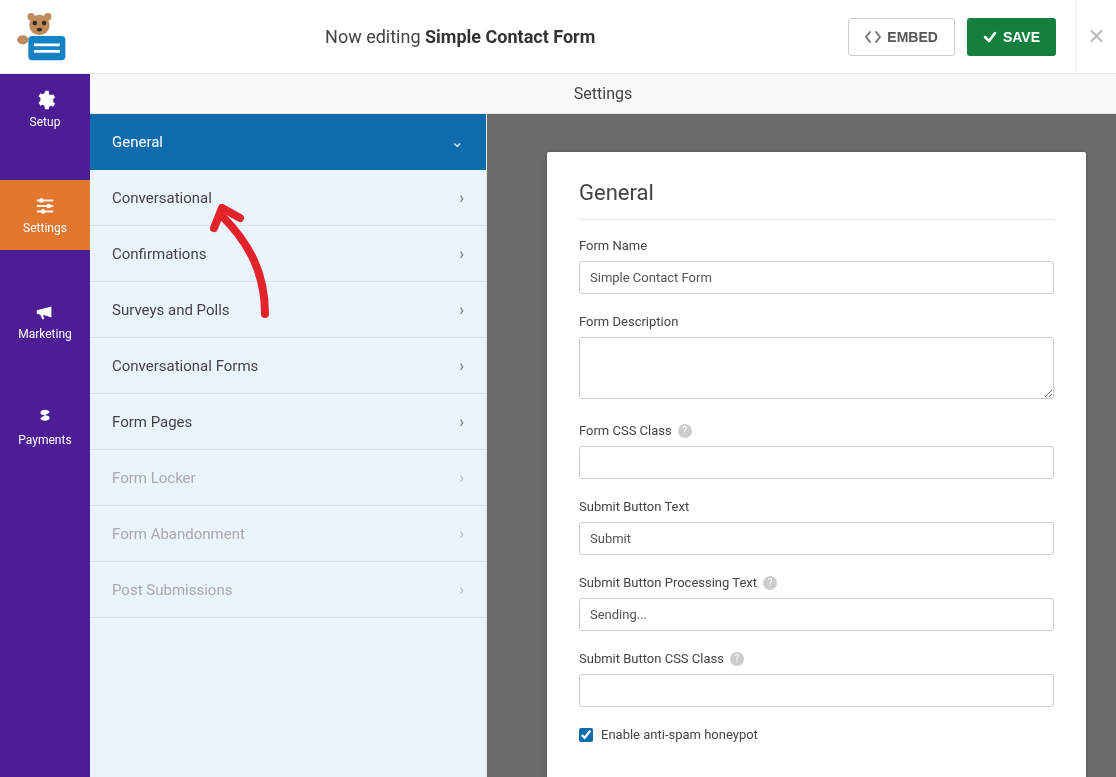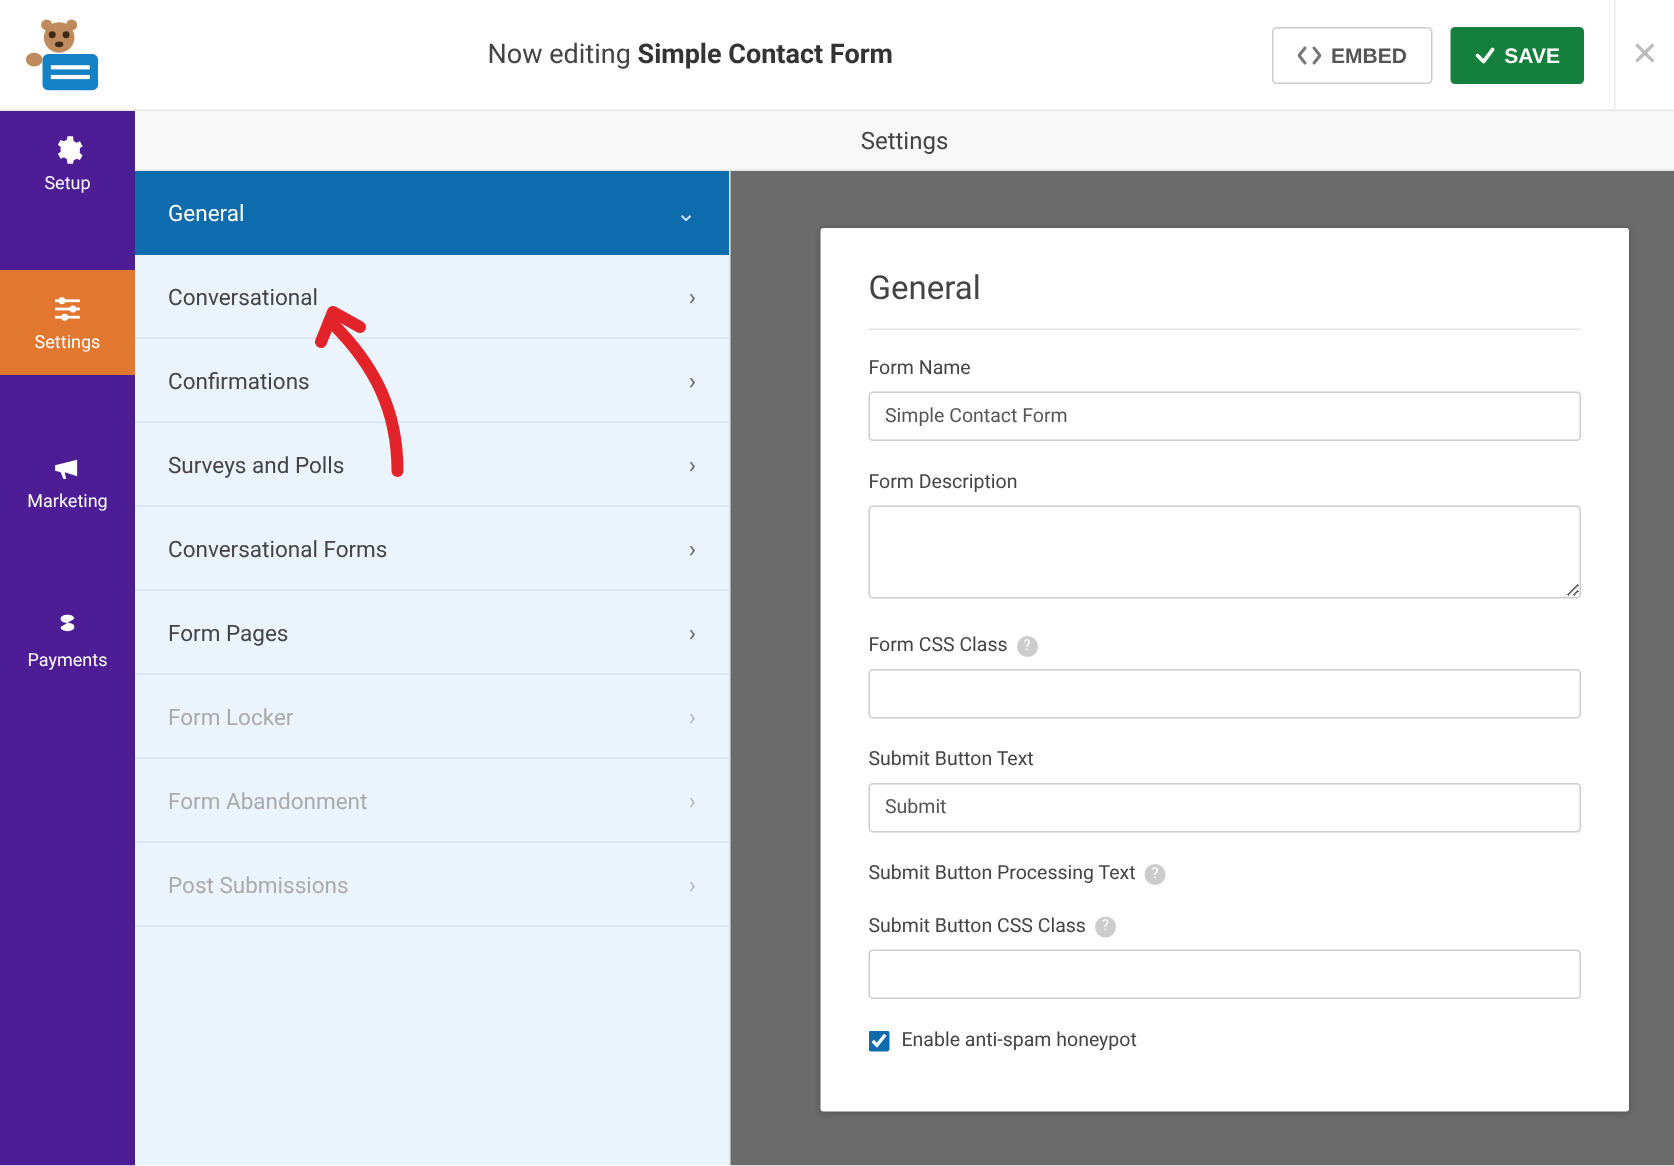--- a/index.html
+++ b/index.html
@@ -364,20 +364,21 @@
           <div class="field">
             <div class="field-label">Submit Button Text</div>
             <input class="text-input" type="text" value="Submit" style="">
           </div>
 
           <div class="field">
             <div class="field-label">
               <span>Submit Button Processing Text</span>
               <span class="help-dot">?</span>
             </div>
+            <input class="text-input" type="text" value="Sending..." style="">
           </div>
 
           <div class="field">
             <div class="field-label">
               <span>Submit Button CSS Class</span>
               <span class="help-dot">?</span>
             </div>
             <input class="text-input" type="text" value="" style="">
           </div>
 

